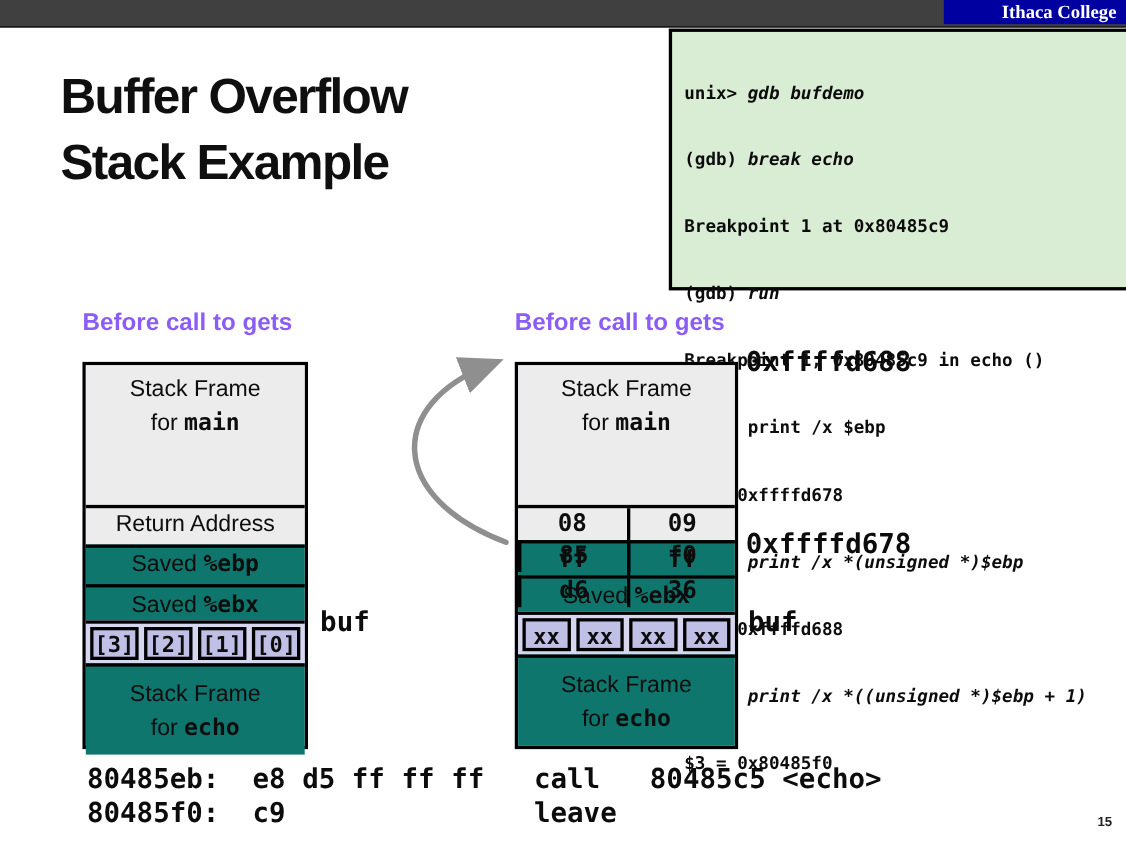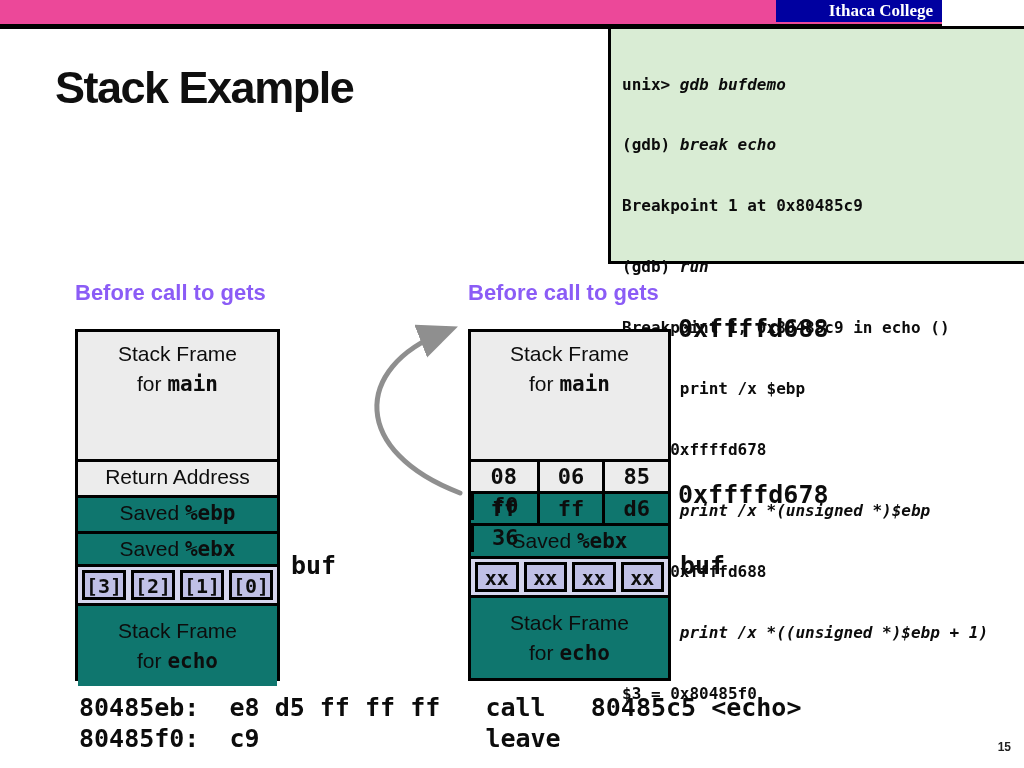--- a/index.html
+++ b/index.html
@@ -1,21 +1,21 @@
 <!DOCTYPE html>
 <html><head>
 <meta charset="utf-8">
 <style>
   html,body { margin:0; padding:0; background:#fff; }
   .slide {
     position:relative; width:1024px; height:768px; background:#ffffff;
     font-family:"Liberation Sans", sans-serif; overflow:hidden; color:#0d0d0d;
   }
   
-  .topbar { position:absolute; left:0; top:0; width:942px; height:24px; background:#ec4899; border-bottom:5px solid #000000; }
+  .topbar { position:absolute; left:0; top:0; width:1024px; height:24px; background:#404040; border-bottom:1px solid #000000; }
   .badge {
     position:absolute; right:0; top:0; width:166px; height:22px; background:#0000a0;
     color:#ffffff; font-family:"Liberation Serif", serif; font-weight:bold; font-size:17px;
     line-height:22px; text-align:right; padding-right:9px; box-sizing:border-box;
   }
   
   .title { position:absolute; left:55px; top:58px; font-size:45px; font-weight:bold; letter-spacing:-1.5px; line-height:60px; color:#0f0f0f; }
   
   .gdbbox {
     position:absolute; left:608px; top:26px; width:498px; height:238px; box-sizing:border-box;
@@ -35,21 +35,21 @@
   .cell { box-sizing:border-box; text-align:center; font-size:21px; }
   .gray { background:#ececec; }
   .lav  { background:#0f766e; }
   .mono { font-family:"DejaVu Sans Mono", monospace; font-weight:bold; }
   .frame-main { height:127px; padding-top:7px; line-height:30px; }
   .row2 { border-top:3px solid #000; }
   .single { height:36px; line-height:29px; }
   .single-b { height:33px; line-height:30px; }
   .frame-echo { height:83px; display:flex; flex-direction:column; justify-content:center; line-height:30px; }
   
-  .byterow { height:32px; display:grid; grid-template-columns:repeat(3,1fr); box-sizing:border-box; border-top:3px solid #000; }
+  .byterow { height:32px; display:grid; grid-template-columns:repeat(2,1fr); box-sizing:border-box; border-top:3px solid #000; }
   .byterow .bcell { text-align:center; line-height:29px; font-family:"DejaVu Sans Mono", monospace; font-weight:bold; font-size:22px; box-sizing:border-box; }
   .byterow .bcell + .bcell { border-left:3px solid #000; }
   
   .bufrow { height:39px; box-sizing:border-box; border-top:3px solid #000; background:#d6d6ee; display:flex; gap:5px; padding:3px 4px; }
   .bufrow .bufcell {
     flex:1; background:#c0c0e6; border:3px solid #000; box-sizing:border-box;
     font-family:"DejaVu Sans Mono", monospace; font-weight:bold; font-size:20px; text-align:center; line-height:26px;
   }
   
   .sidelabel { position:absolute; font-family:"DejaVu Sans Mono", monospace; font-weight:bold; font-size:25px; color:#0c0c0c; }
@@ -73,20 +73,21 @@
 
 <div class="slide">
 
   <div class="topbar">
     <div class="badge">
       <span>Ithaca College</span>
     </div>
   </div>
 
   <div class="title">
+    <div>Buffer Overflow</div>
     <div>Stack Example</div>
   </div>
 
   <div class="gdbbox">
     <div class="gdbline"><span>unix&gt; </span><span class="cmd">gdb bufdemo</span></div>
     <div class="gdbline"><span>(gdb) </span><span class="cmd">break echo</span></div>
     <div class="gdbline"><span>Breakpoint 1 at 0x80485c9</span><span class="cmd"></span></div>
     <div class="gdbline"><span>(gdb) </span><span class="cmd">run</span></div>
     <div class="gdbline"><span>Breakpoint 1, 0x80485c9 in echo ()</span><span class="cmd"></span></div>
     <div class="gdbline"><span>(gdb) print /x $ebp</span><span class="cmd"></span></div>
@@ -120,21 +121,21 @@
     </div>
   </div>
 
   <div class="stack right">
     <div class="cell gray frame-main">
       <div>Stack Frame</div>
       <div><span>for </span><span class="mono">main</span></div>
     </div>
     <div class="byterow gray">
       <div class="bcell">08</div>
-      <div class="bcell">06</div>
+      <div class="bcell">09</div>
       <div class="bcell">85</div>
       <div class="bcell">f0</div>
     </div>
     <div class="byterow lav">
       <div class="bcell">ff</div>
       <div class="bcell">ff</div>
       <div class="bcell">d6</div>
       <div class="bcell">36</div>
     </div>
     <div class="cell lav single-b row2"><span>Saved </span><span class="mono">%ebx</span></div>

